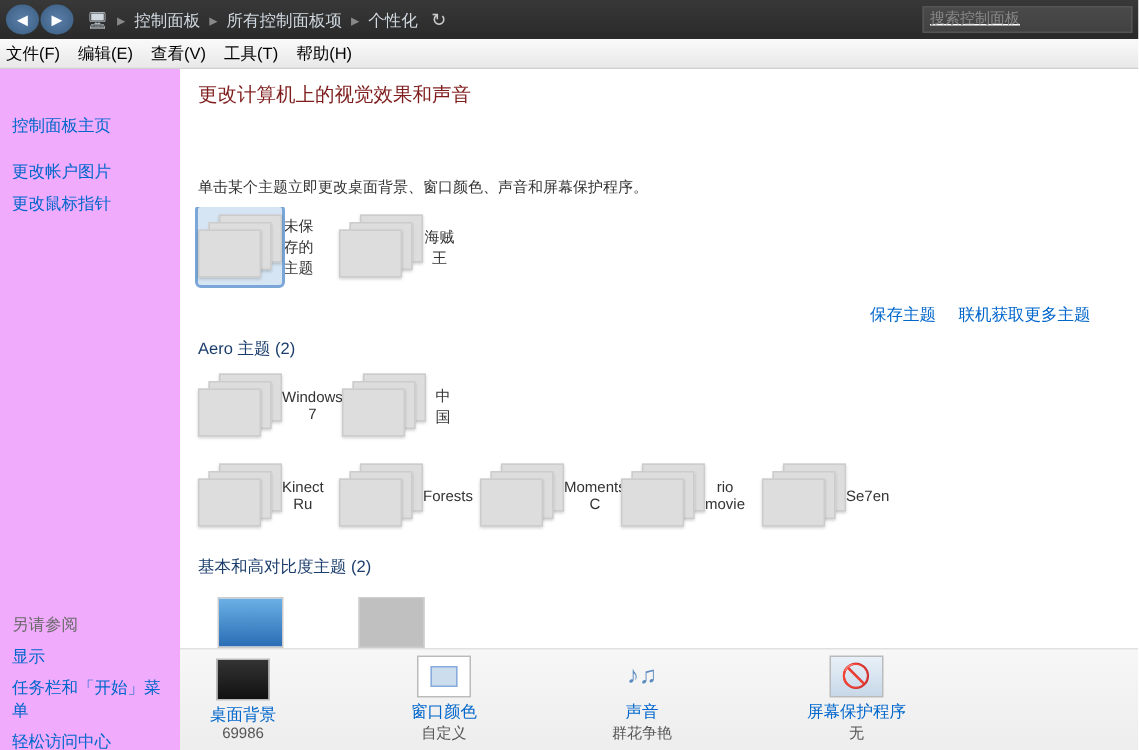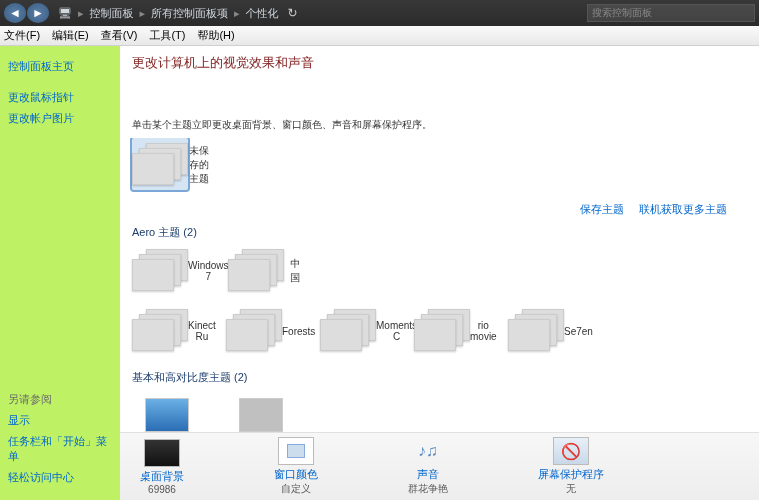--- a/index.html
+++ b/index.html
@@ -4,28 +4,28 @@
 <style>
 * { margin: 0; padding: 0; box-sizing: border-box; font-family: "Microsoft YaHei", Tahoma, sans-serif; }
 body { width: 759px; height: 500px; background: #fff; font-size: 11px; overflow: hidden; }
 
 .titlebar { height: 26px; background: linear-gradient(#383838, #2a2a2a); display: flex; align-items: center; padding: 0 4px; color: #fff; }
 .nav-btns { display: flex; gap: 1px; }
 .nav-btn { width: 22px; height: 20px; background: radial-gradient(#5a7fa8, #3a5c80); border-radius: 50%; display: flex; align-items: center; justify-content: center; color: #fff; font-size: 12px; }
 .crumb { display: flex; align-items: center; margin-left: 6px; color: #d0d8e0; font-size: 11px; }
 .crumb span { padding: 0 3px; }
 .crumb .sep { color: #888; }
-.search-box { margin-left: auto; width: 168px; height: 18px; background: rgba(255,255,255,.1); border: 1px solid #555; display: flex; align-items: center; padding: 0 4px; }
+.search-box { margin-left: auto; width: 140px; height: 18px; background: rgba(255,255,255,.1); border: 1px solid #555; display: flex; padding: 0 4px; text-decoration: underline; }
 .refresh { margin: 0 6px; color: #ccc; font-size: 12px; }
 
 .menubar { height: 20px; background: linear-gradient(#fafafa, #e8e8e8); border-bottom: 1px solid #d0d0d0; display: flex; align-items: center; padding: 4px 4px; gap: 12px; font-size: 11px; }
 .menubar span { cursor: default; }
 
 .body { display: flex; height: 454px; }
-.sidebar { width: 120px; padding: 10px 8px; background: #bef264; }
+.sidebar { width: 120px; padding: 27px 8px; background: #f0abfc; }
 .sidebar .link { color: #0066cc; font-size: 11px; padding: 3px 0; display: block; cursor: pointer; }
 .sidebar .section { color: #6a6a6a; font-size: 11px; padding: 3px 0; }
 .sidebar .bottom { margin-top: 260px; }
 
 .main { flex: 1; display: flex; flex-direction: column; background: #fff; overflow: hidden; }
 .heading { color: #7f1d1d; font-size: 13px; padding: 8px 12px 2px; }
 .subtext { color: #333; font-size: 10px; padding: 0 12px 6px; margin-top: 44px; }
 
 .content { flex: 1; padding: 0 12px; overflow: hidden; }
 .theme-row { display: flex; gap: 16px; margin-bottom: 8px; }
@@ -92,22 +92,22 @@
   <span>编辑(E)</span>
   <span>查看(V)</span>
   <span>工具(T)</span>
   <span>帮助(H)</span>
 </div>
 
 <div class="body">
   <div class="sidebar">
     <span class="link">控制面板主页</span>
     <div style="height:10px"></div>
+    <span class="link">更改帐户图片</span>
     <span class="link">更改鼠标指针</span>
-    <span class="link">更改帐户图片</span>
     <div class="bottom">
       <div class="section">另请参阅</div>
       <span class="link">显示</span>
       <span class="link">任务栏和「开始」菜单</span>
       <span class="link">轻松访问中心</span>
     </div>
   </div>
 
   <div class="main">
     <div class="heading">更改计算机上的视觉效果和声音</div>
@@ -118,20 +118,30 @@
         <div class="theme-item selected">
           <div class="thumb">
               <div class="thumb-stack">
                 <div class="card c1 bg-dark"></div>
                 <div class="card c2 bg-dark"></div>
                 <div class="card c3 bg-dark"></div>
               </div>
             </div>
           <div class="theme-label">未保存的主题</div>
         </div>
+        <div class="theme-item">
+          <div class="thumb">
+              <div class="thumb-stack">
+                <div class="card c1 bg-anime"></div>
+                <div class="card c2 bg-anime"></div>
+                <div class="card c3 bg-white"></div>
+              </div>
+            </div>
+          <div class="theme-label">海贼王</div>
+        </div>
       </div>
 
       <div class="action-links">
         <a>保存主题</a>
         <a>联机获取更多主题</a>
       </div>
 
       <div class="group-label">Aero 主题 (2)</div>
       <div class="theme-row">
         <div class="theme-item">

